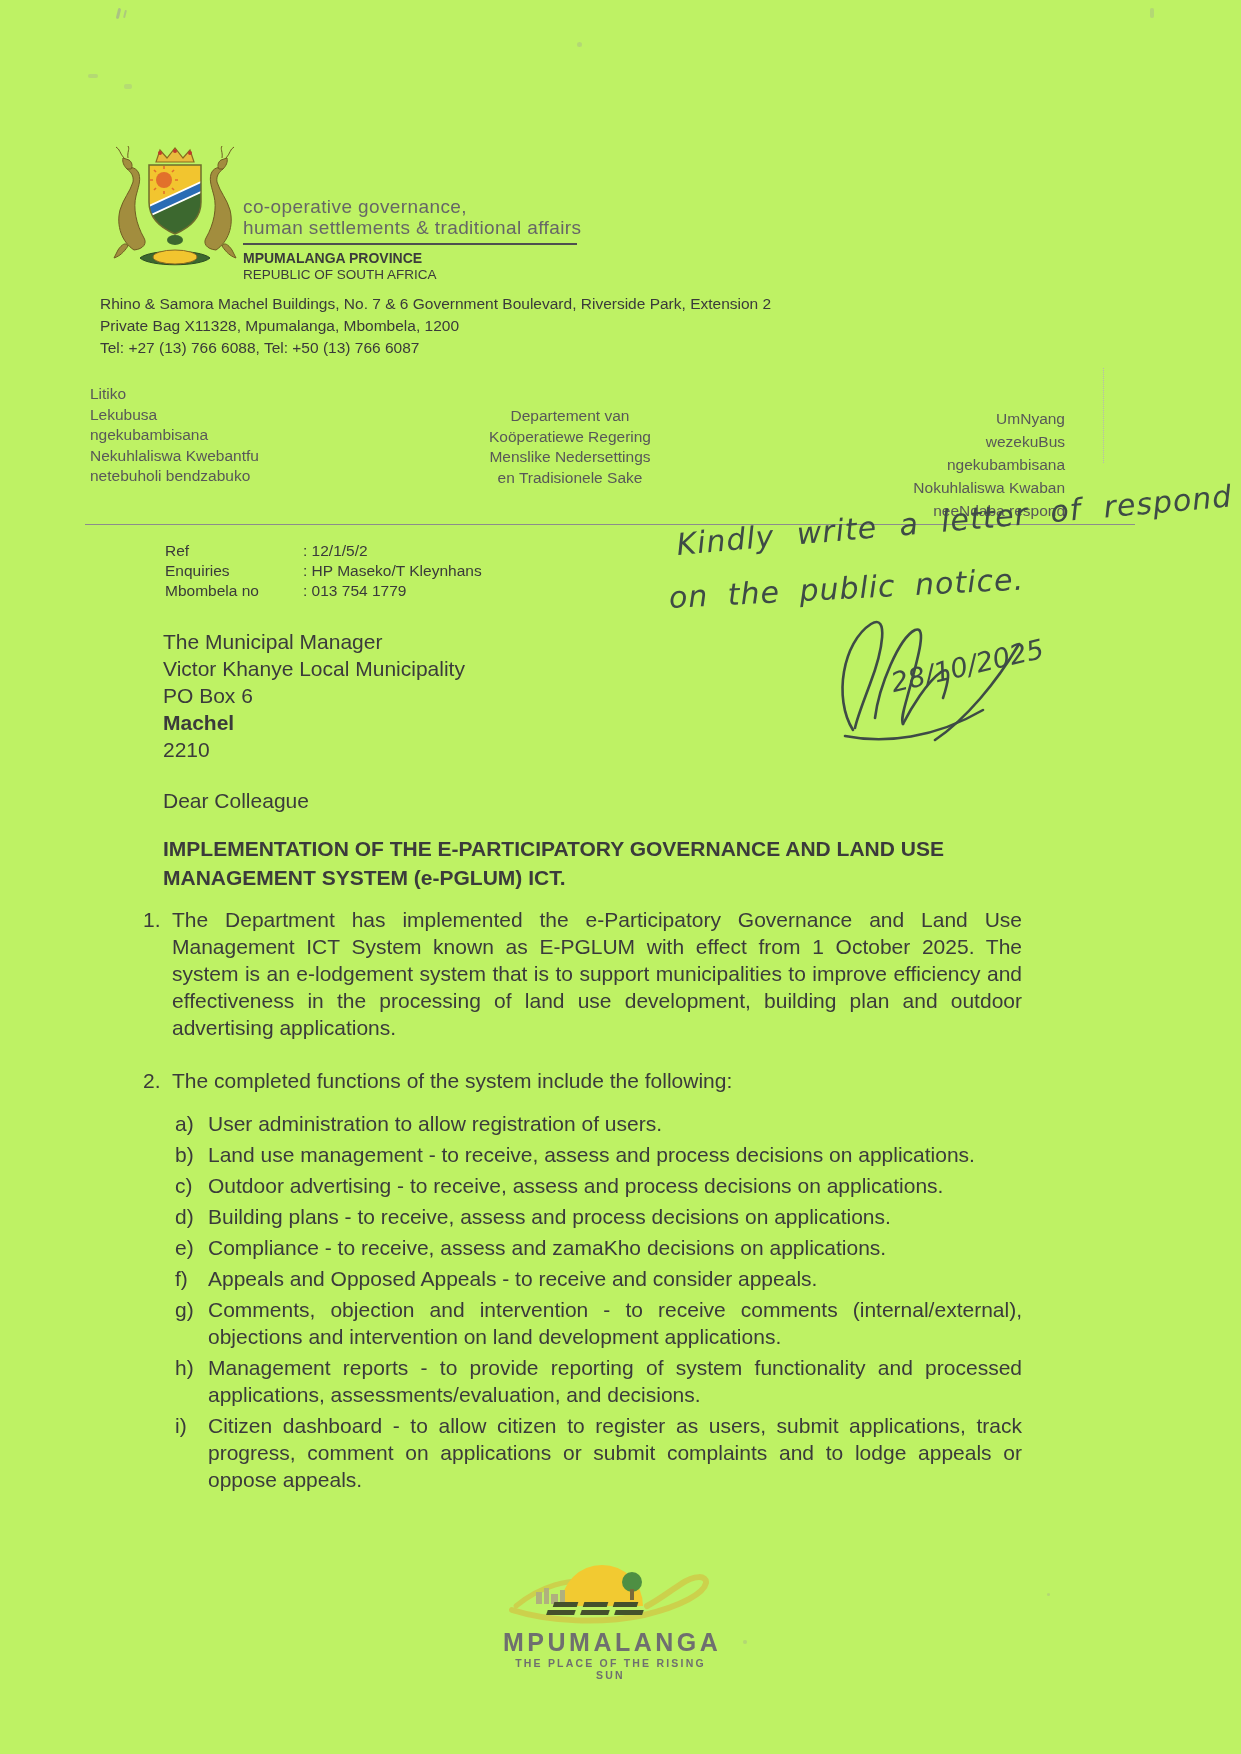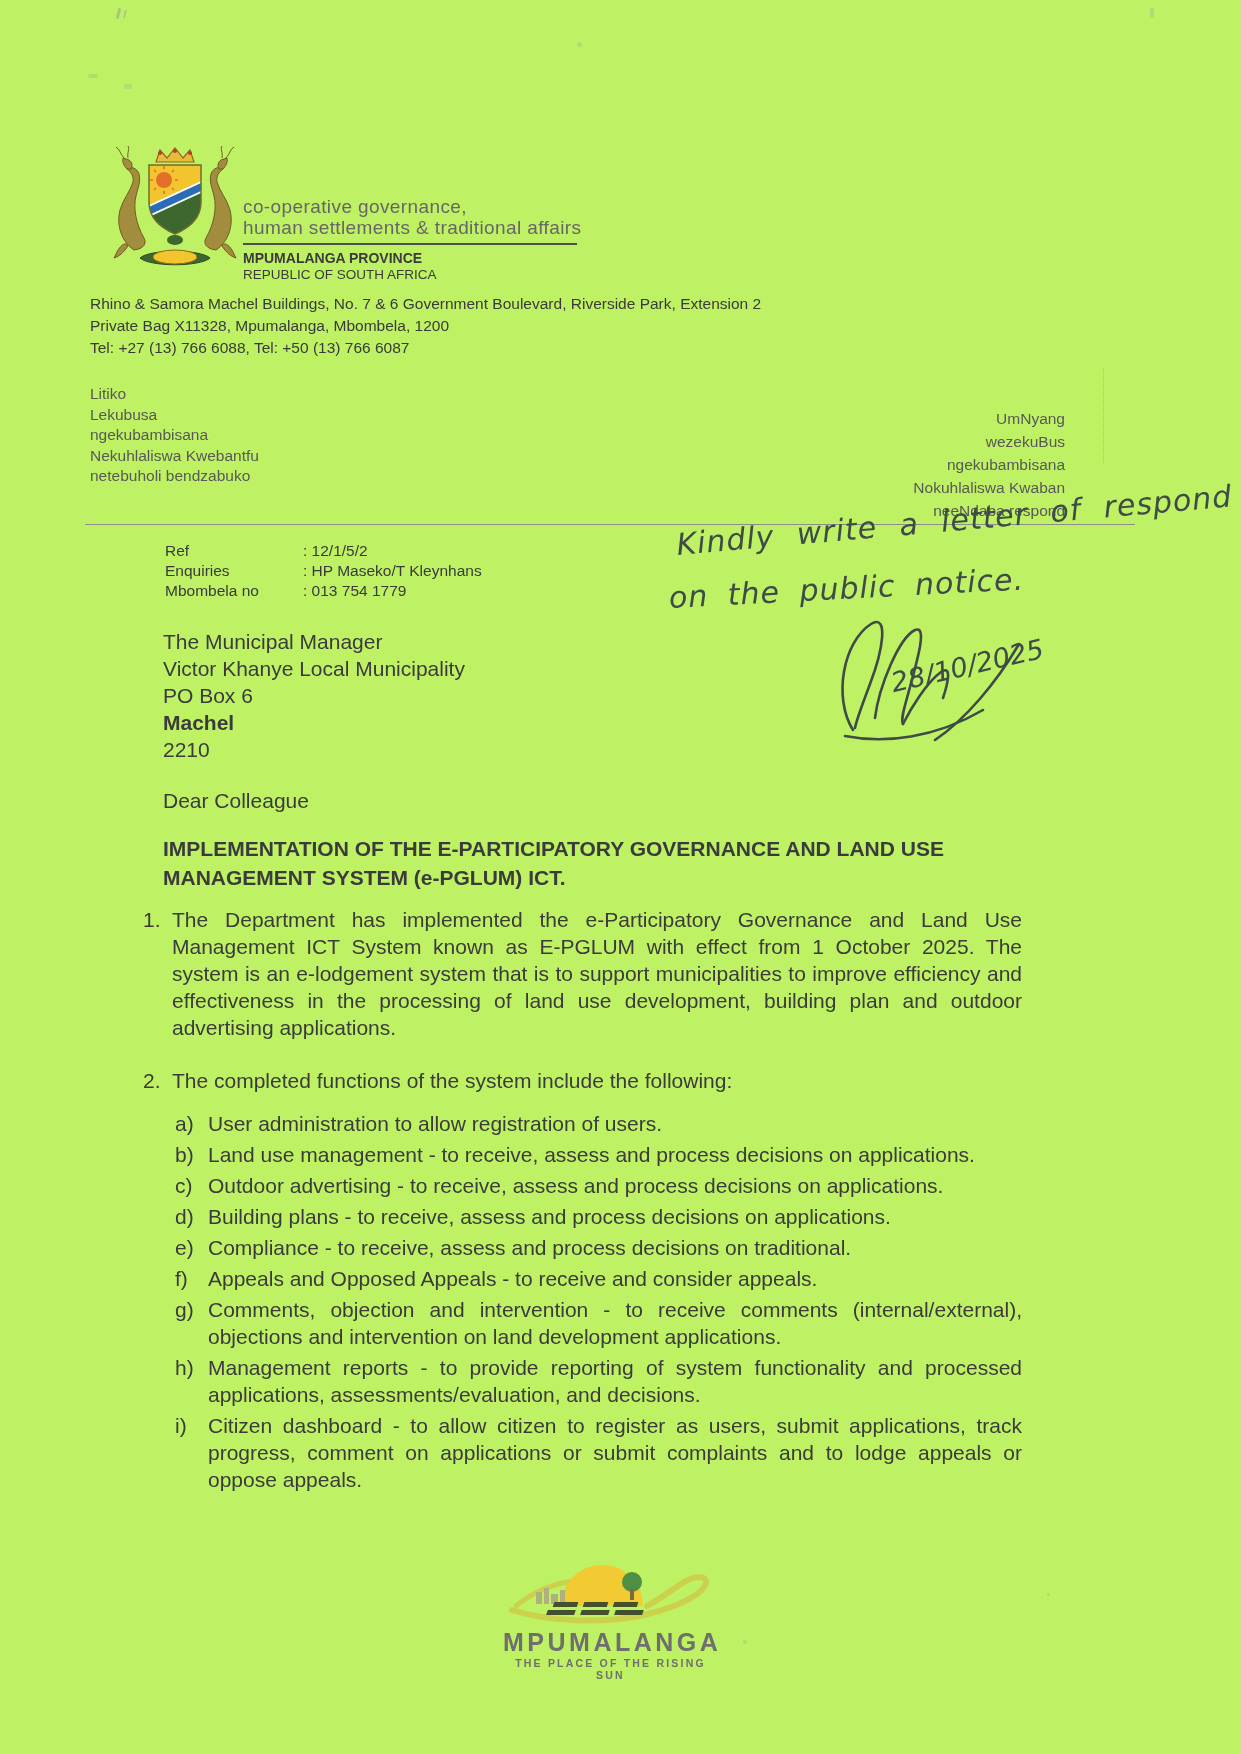--- a/index.html
+++ b/index.html
@@ -11,21 +11,21 @@
   .abs{position:absolute;}
 
   
   .crest{left:100px; top:146px;}
   .dept-block{left:243px; top:196px;}
   .dept-grey{font-size:19px; line-height:21px; color:#666; letter-spacing:0.4px;}
   .dept-rule{width:334px; height:0; border-top:2px solid #4f4f4f; margin:5px 0 5px 0;}
   .province{font-size:14px; font-weight:bold; color:#3b3b3b; line-height:16px;}
   .country{font-size:13.5px; color:#3b3b3b; line-height:16px; margin-top:1px;}
 
-  .hq-address{left:90px; top:293px; font-size:15.5px; line-height:22px; color:#3a3a3a;}
+  .hq-address{left:100px; top:293px; font-size:15.5px; line-height:22px; color:#3a3a3a;}
 
   .lang-col{font-size:15.5px; color:#585858;}
   .lang-siswati{left:90px; top:384px; line-height:20.5px;}
   .lang-afrikaans{left:450px; top:406px; width:240px; text-align:center; line-height:20.5px;}
   .lang-ndebele{left:810px; top:407px; width:255px; text-align:right; line-height:23px;}
 
   .vline-artifact{left:1103px; top:368px; height:95px; width:0; border-left:1px dotted #b5b5b5;}
   .top-rule{left:85px; top:524px; width:1050px; height:0; border-top:1.5px solid #8c8c8c;}
 
   
@@ -159,20 +159,26 @@
     <div>Tel: +27 (13) 766 6088, Tel: +50 (13) 766 6087</div>
   </div>
 
   <div class="abs lang-col lang-siswati">
     <div>Litiko</div>
     <div>Lekubusa</div>
     <div>ngekubambisana</div>
     <div>Nekuhlaliswa Kwebantfu</div>
     <div>netebuholi bendzabuko</div>
   </div>
+  <div class="abs lang-col lang-afrikaans">
+    <div>Departement van</div>
+    <div>Koöperatiewe Regering</div>
+    <div>Menslike Nedersettings</div>
+    <div>en Tradisionele Sake</div>
+  </div>
   <div class="abs lang-col lang-ndebele">
     <div>UmNyang</div>
     <div>wezekuBus</div>
     <div>ngekubambisana</div>
     <div>Nokuhlaliswa Kwaban</div>
     <div>neeNdaba respond</div>
   </div>
 
   <div class="abs top-rule"></div>
 
@@ -237,21 +243,21 @@
       <div class="fn-item">
         <span class="fn-letter">c)</span>
         <div class="fn-text">Outdoor advertising - to receive, assess and process decisions on applications.</div>
       </div>
       <div class="fn-item">
         <span class="fn-letter">d)</span>
         <div class="fn-text">Building plans - to receive, assess and process decisions on applications.</div>
       </div>
       <div class="fn-item">
         <span class="fn-letter">e)</span>
-        <div class="fn-text">Compliance - to receive, assess and process decisions on traditional.</div>
+        <div class="fn-text">Compliance - to receive, assess and zamaKho decisions on applications.</div>
       </div>
       <div class="fn-item">
         <span class="fn-letter">f)</span>
         <div class="fn-text">Appeals and Opposed Appeals - to receive and consider appeals.</div>
       </div>
       <div class="fn-item">
         <span class="fn-letter">g)</span>
         <div class="fn-text">Comments, objection and intervention - to receive comments (internal/external), objections and intervention on land development applications.</div>
       </div>
       <div class="fn-item">

